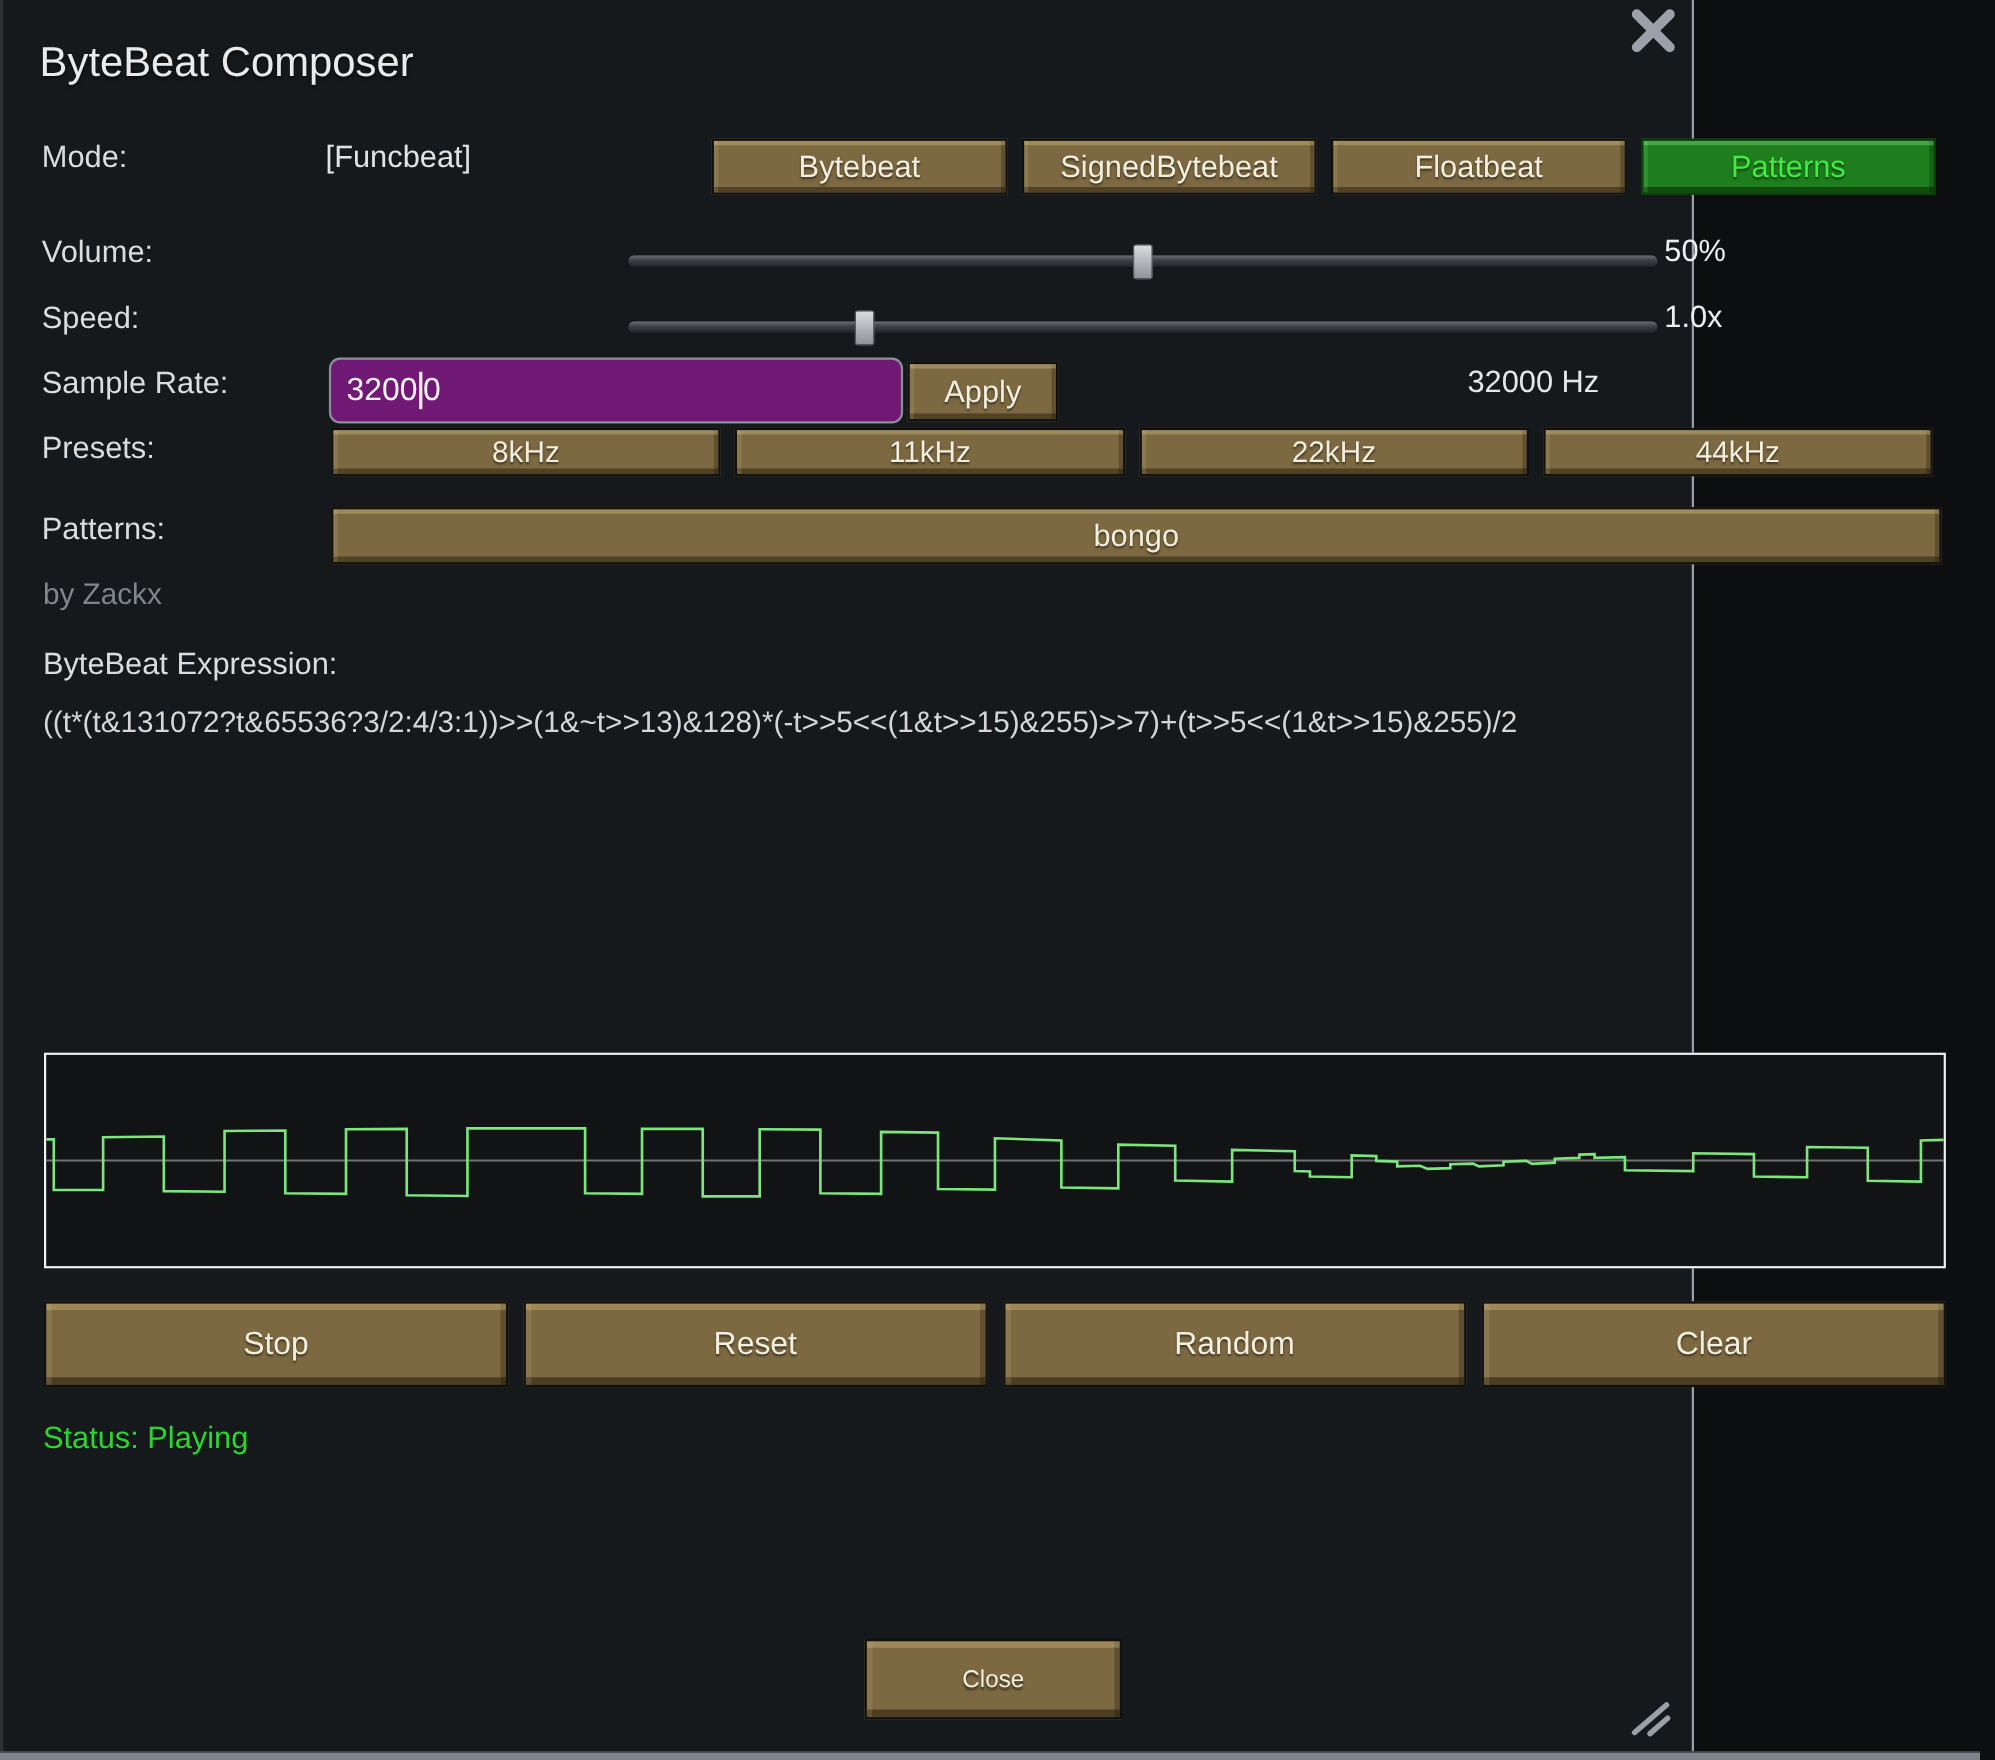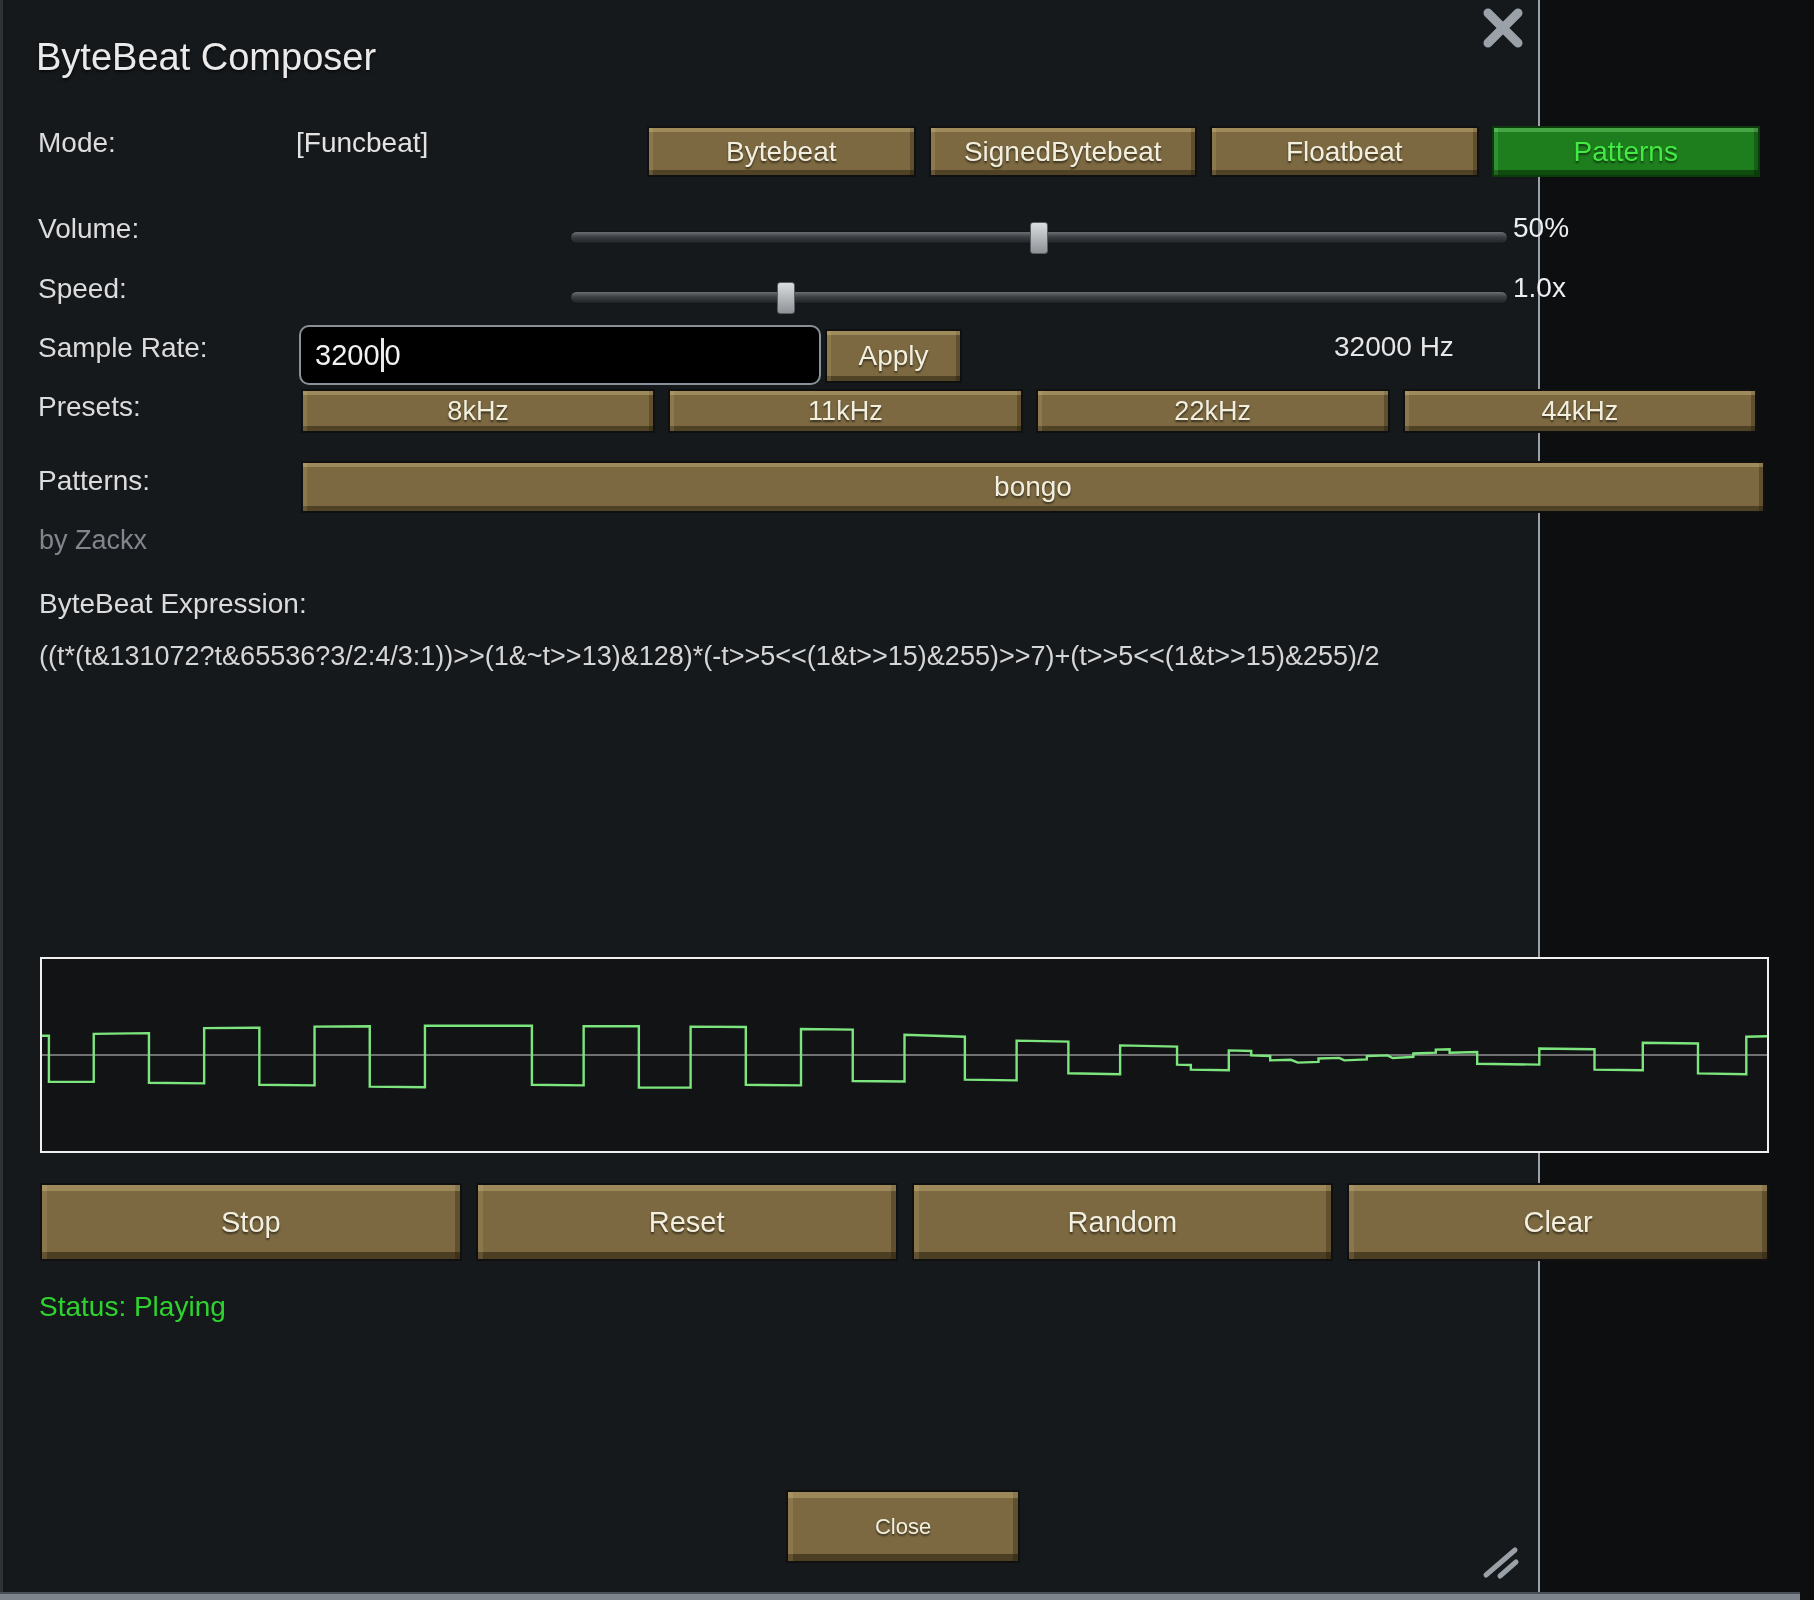--- a/index.html
+++ b/index.html
@@ -75,21 +75,21 @@
   .slider-handle {
     position:absolute; top:-10px; width:18px; height:32px;
     background:linear-gradient(180deg,#dadde0,#8e9296);
     border:1px solid #5a5e62; border-radius:3px;
     cursor:grab;
   }
   .slider-value { color:#eceff1; font-size:28px; }
 
   .sr-input {
     left:296px; top:325px; width:522px; height:60px;
-    background:#000000;
+    background:#701a75;
     border:2px solid #899097; border-radius:10px;
     display:flex; align-items:center; padding-left:14px;
     color:#f2f2f2; font-size:29px; cursor:text;
   }
   .caret { display:inline-block; width:3px; height:34px; background:#e8e8e8; margin:0 1px; }
 
   .presets-row { left:298px; top:389px; width:1456px; height:44px; display:flex; gap:13px; }
   .presets-row .bbtn { flex:1 1 0; font-size:27px; }
 
   .pattern-btn { left:298px; top:461px; width:1464px; height:52px; }

